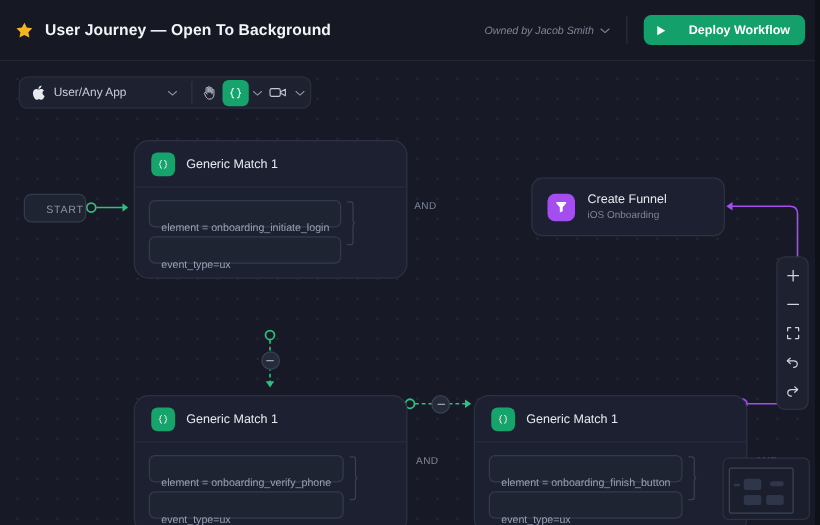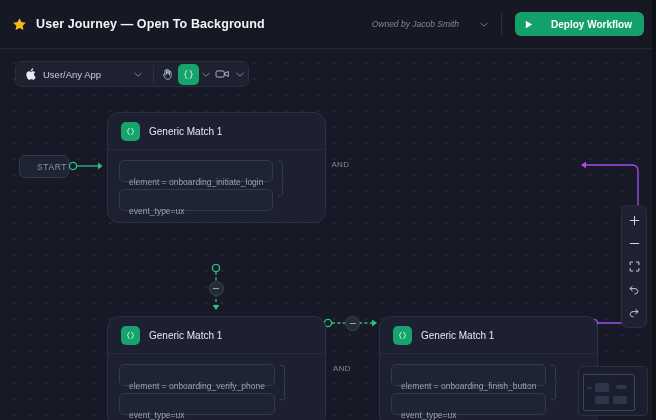--- a/index.html
+++ b/index.html
@@ -25,21 +25,21 @@
     display: flex; align-items: center;
     padding: 0 12px;
     z-index: 40;
   }
   #star-icon { width: 15px; height: 15px; flex: 0 0 auto; margin-right: 9px; }
   #page-title {
     color: #f2f4f8; font-size: 12.5px; font-weight: bold;
     letter-spacing: 0.1px; white-space: nowrap;
   }
   #header-right { margin-left: auto; display: flex; align-items: center; }
-  #owner-group { display: flex; align-items: center; gap: 21px; margin-left: 44px; }
+  #owner-group { display: flex; align-items: center; gap: 5px; margin-left: 44px; }
   #owner-label {
     color: #7e8699; font-size: 8.5px; font-style: italic; white-space: nowrap;
   }
   .chev { width: 8px; height: 5px; flex: 0 0 auto; }
   #header-divider {
     width: 1px; height: 22px; background: #2b2f3d; margin: 0 13px;
   }
   #deploy-button {
     display: flex; align-items: center; gap: 7px;
     background: #13a06a; border-radius: 6px;
@@ -374,20 +374,32 @@
         </div>
         <div class="and-group">
           <svg class="and-bracket" viewBox="0 0 7 40">
             <path d="M0.6 1.5h3c1.4 0 1.9.9 1.9 2v13c0 2 .5 3 1.9 3-1.4 0-1.9 1-1.9 3v13c0 1.1-.5 2-1.9 2h-3" stroke="#3a4054" stroke-width="1" fill="none"></path>
           </svg>
           <span class="and-text">AND</span>
         </div>
       </div>
     </div>
 
+    <div id="funnel-node" style="left:425px; top:93px; width:155px; height:47px;">
+      <span id="funnel-badge">
+        <svg width="12" height="12" viewBox="0 0 20 20">
+          <path d="M3.4 4.2h13.2l-4.7 5.6v5.1l-3.8 1.9v-7z" fill="#ffffff"></path>
+          <rect x="3.4" y="2.6" width="13.2" height="1.9" rx="0.6" fill="#ffffff"></rect>
+        </svg>
+      </span>
+      <div>
+        <div id="funnel-title">Create Funnel</div>
+        <div id="funnel-sub">iOS Onboarding</div>
+      </div>
+    </div>
 
     <div class="edge-btn" style="left:208.5px; top:232px;">
       <i></i>
     </div>
     <div class="edge-btn" style="left:345px; top:266.5px;">
       <i></i>
     </div>
 
   </div>
 

